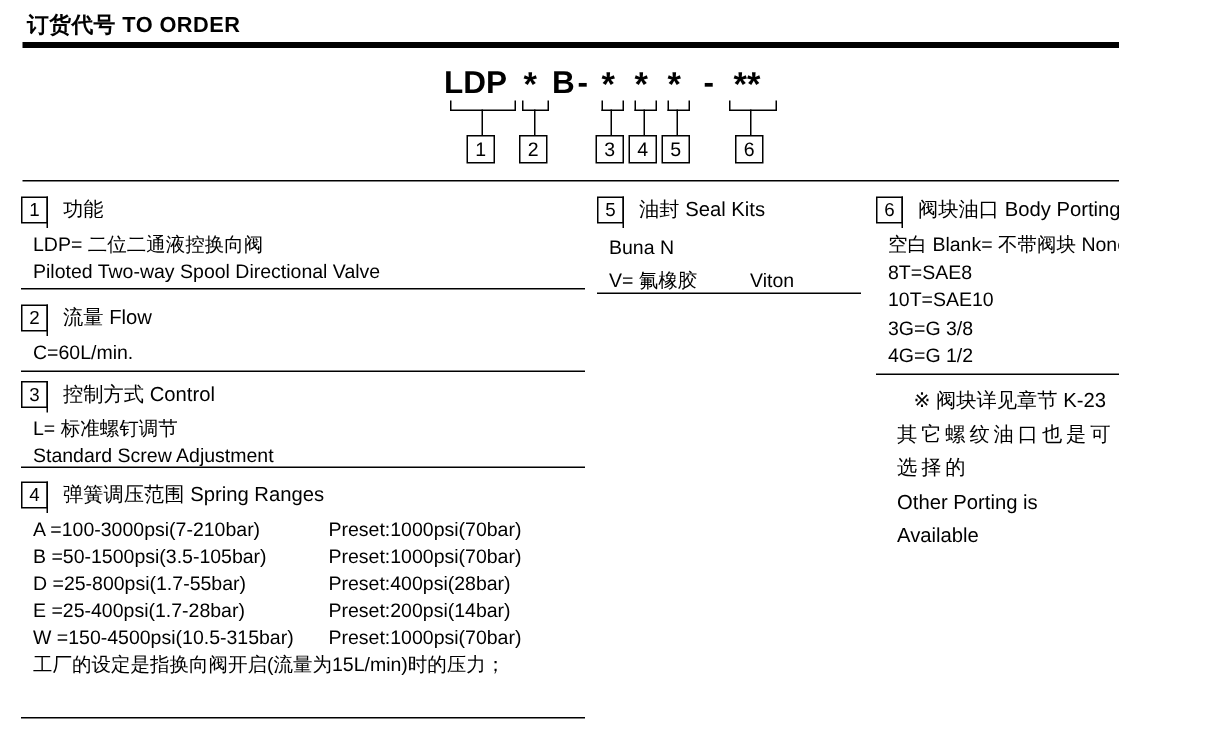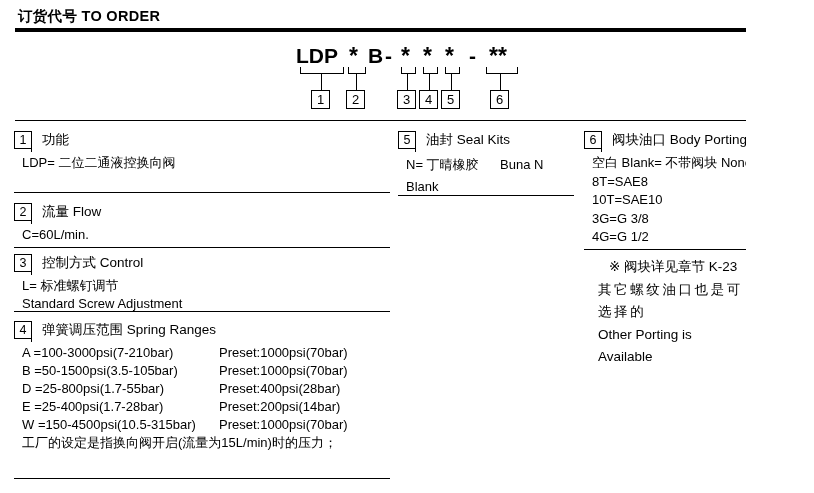--- a/index.html
+++ b/index.html
@@ -81,20 +81,21 @@
     <div class="pos-box" style="left:490px">6</div>
   </div>
 
   <div class="sec" style="left:14px;top:131px;width:378px">
     <div class="sec-head">
       <div class="num-box">1</div>
       <div class="sec-title">功能</div>
     </div>
     <div class="sec-body">
       <div>LDP= 二位二通液控换向阀</div>
+      <div>Piloted Two-way Spool Directional Valve</div>
     </div>
   </div>
   <div class="sep" style="left:14px;top:192px;width:376px"></div>
 
   <div class="sec" style="left:14px;top:203px;width:378px">
     <div class="sec-head">
       <div class="num-box">2</div>
       <div class="sec-title">流量 Flow</div>
     </div>
     <div class="sec-body">
@@ -146,25 +147,25 @@
   </div>
   <div class="sep" style="left:14px;top:478px;width:376px"></div>
 
   <div class="sec" style="left:398px;top:131px;width:180px">
     <div class="sec-head">
       <div class="num-box">5</div>
       <div class="sec-title">油封 Seal Kits</div>
     </div>
     <div class="sec-body">
       <div class="seal-row">
-        <span class="seal-code">N= 丁晴橡胶</span>
         <span>Buna N</span>
       </div>
       <div class="seal-row">
-        <span>Blank</span>
+        <span class="seal-code">V= 氟橡胶</span>
+        <span>Viton</span>
       </div>
     </div>
   </div>
   <div class="sep" style="left:398px;top:195px;width:176px"></div>
 
   <div class="sec" style="left:584px;top:131px;width:226px">
     <div class="sec-head">
       <div class="num-box">6</div>
       <div class="sec-title">阀块油口 Body Porting</div>
     </div>

